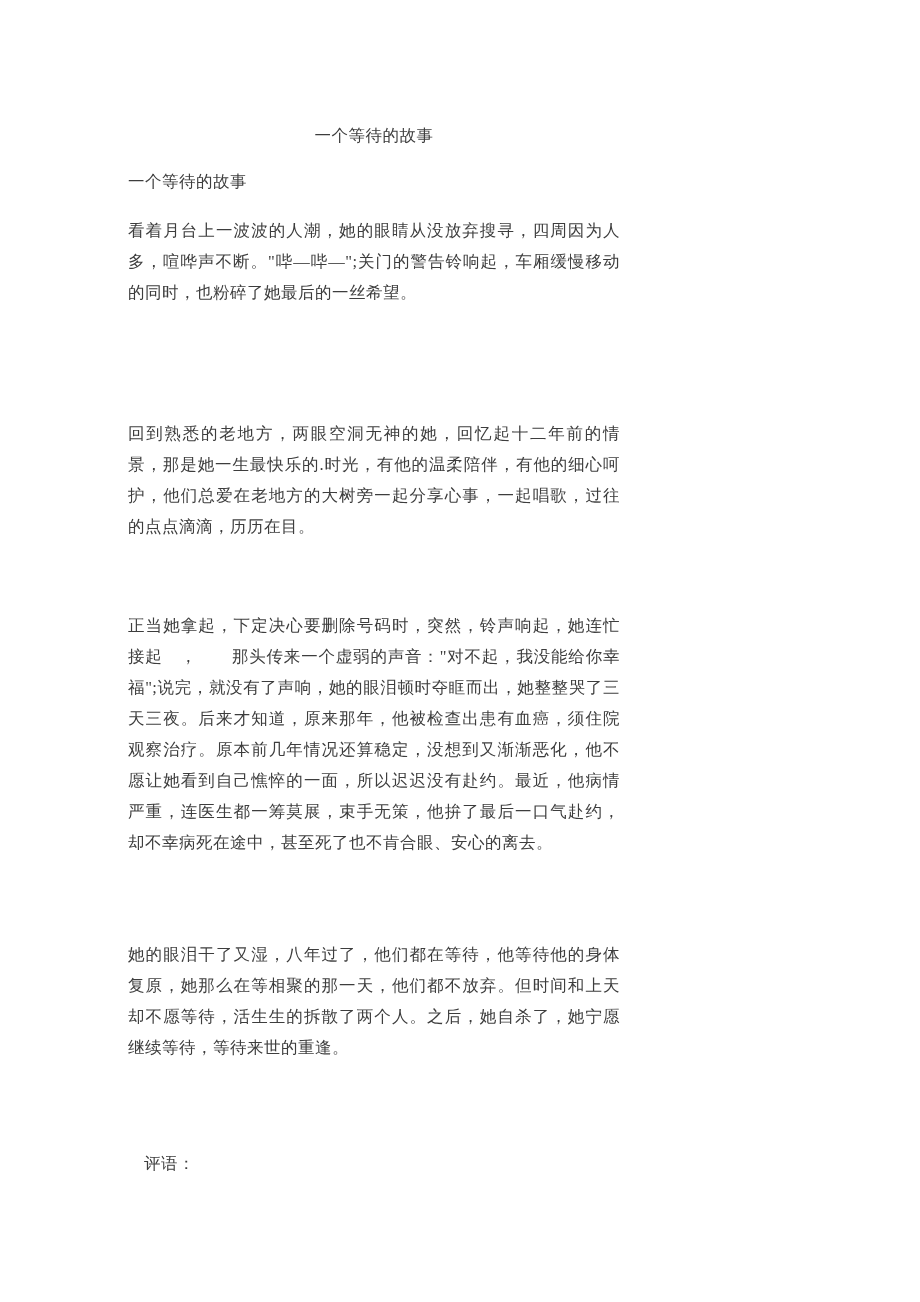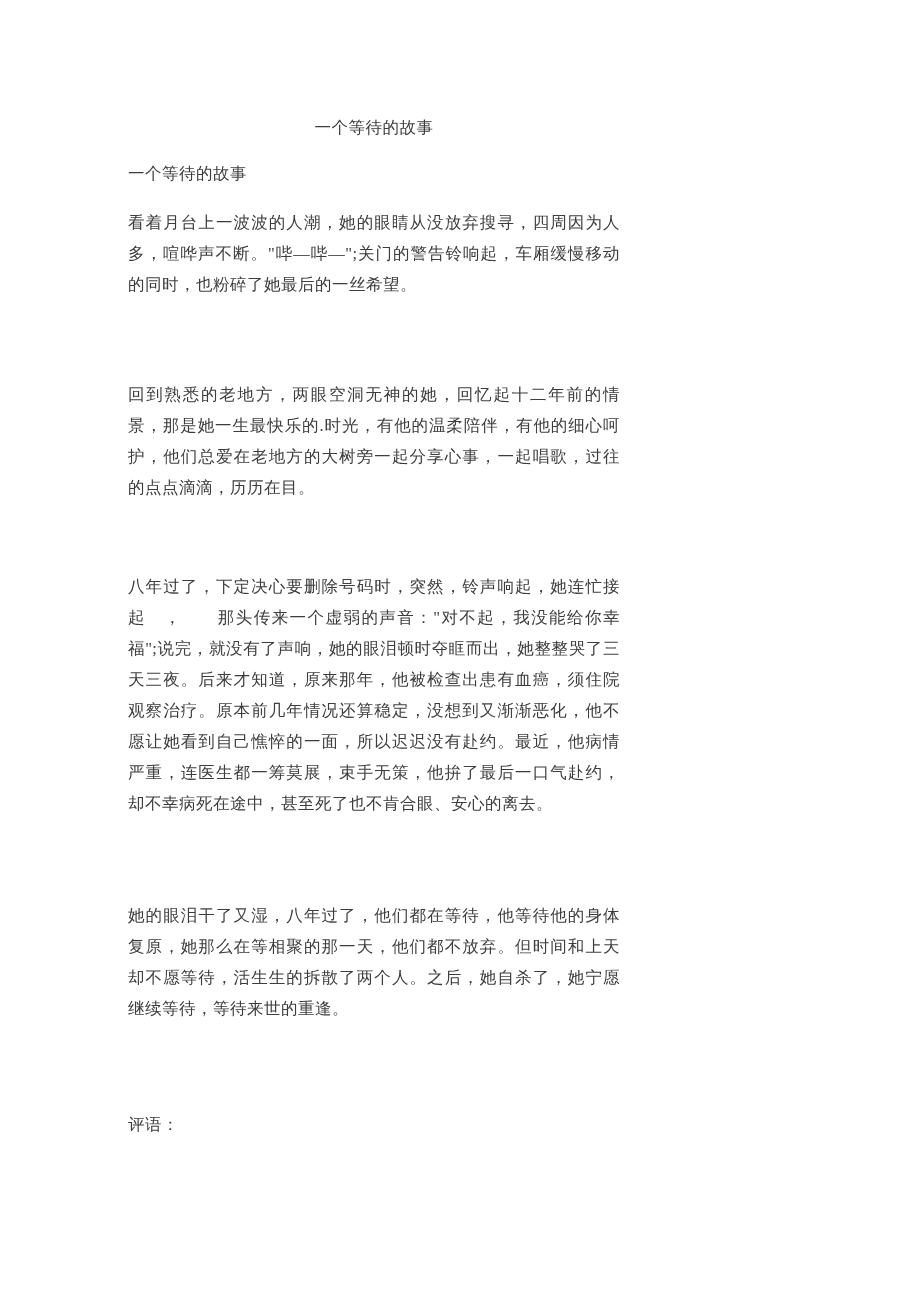--- a/index.html
+++ b/index.html
@@ -12,21 +12,21 @@
     height: 1302px;
     font-family: "Liberation Serif", "DejaVu Serif", serif;
     color: #3d3d3d;
   }
   .page {
     position: relative;
     width: 748px;
     height: 1302px;
     background: #ffffff;
     box-sizing: border-box;
-    padding: 0 128px;
+    padding: 8px 128px;
     overflow: hidden;
   }
   .doc-title {
     margin: 0;
     padding-top: 112px;
     font-size: 16.5px;
     font-weight: normal;
     line-height: 31px;
     text-align: center;
     letter-spacing: 0.5px;
@@ -39,42 +39,42 @@
   }
   .para {
     margin: 0;
     font-size: 16.5px;
     line-height: 31px;
     letter-spacing: 0.5px;
     text-align: justify;
     text-justify: inter-character;
   }
   .p1 { margin-top: 18px; }
-  .p2 { margin-top: 79px; }
+  .p2 { margin-top: 110px; }
   .p3 { margin-top: 74px; }
   .p4 { margin-top: 68px; }
   .p5 { margin-top: 81px; }
   .comment {
-    margin: 85px 0 0 0;
+    margin: 85px 0 0 16px;
     font-size: 16.5px;
     line-height: 31px;
     letter-spacing: 0.5px;
   }
 </style>
 </head>
 <body>
 
 <div class="page">
   <h1 class="doc-title">一个等待的故事</h1>
 
   <p class="doc-heading">一个等待的故事</p>
 
   <p class="para p1">看着月台上一波波的人潮，她的眼睛从没放弃搜寻，四周因为人多，喧哗声不断。"哔—哔—";关门的警告铃响起，车厢缓慢移动的同时，也粉碎了她最后的一丝希望。</p>
 
   <p class="para p2">回到熟悉的老地方，两眼空洞无神的她，回忆起十二年前的情景，那是她一生最快乐的.时光，有他的温柔陪伴，有他的细心呵护，他们总爱在老地方的大树旁一起分享心事，一起唱歌，过往的点点滴滴，历历在目。</p>
 
 
-  <p class="para p4">八年过了，下定决心要删除号码时，突然，铃声响起，她连忙接起　，　　那头传来一个虚弱的声音："对不起，我没能给你幸福";说完，就没有了声响，她的眼泪顿时夺眶而出，她整整哭了三天三夜。后来才知道，原来那年，他被检查出患有血癌，须住院观察治疗。原本前几年情况还算稳定，没想到又渐渐恶化，他不愿让她看到自己憔悴的一面，所以迟迟没有赴约。最近，他病情严重，连医生都一筹莫展，束手无策，他拚了最后一口气赴约，却不幸病死在途中，甚至死了也不肯合眼、安心的离去。</p>
+  <p class="para p4">正当她拿起，下定决心要删除号码时，突然，铃声响起，她连忙接起　，　　那头传来一个虚弱的声音："对不起，我没能给你幸福";说完，就没有了声响，她的眼泪顿时夺眶而出，她整整哭了三天三夜。后来才知道，原来那年，他被检查出患有血癌，须住院观察治疗。原本前几年情况还算稳定，没想到又渐渐恶化，他不愿让她看到自己憔悴的一面，所以迟迟没有赴约。最近，他病情严重，连医生都一筹莫展，束手无策，他拚了最后一口气赴约，却不幸病死在途中，甚至死了也不肯合眼、安心的离去。</p>
 
   <p class="para p5">她的眼泪干了又湿，八年过了，他们都在等待，他等待他的身体复原，她那么在等相聚的那一天，他们都不放弃。但时间和上天却不愿等待，活生生的拆散了两个人。之后，她自杀了，她宁愿继续等待，等待来世的重逢。</p>
 
   <p class="comment">评语：</p>
 </div>
 
 </body></html>

